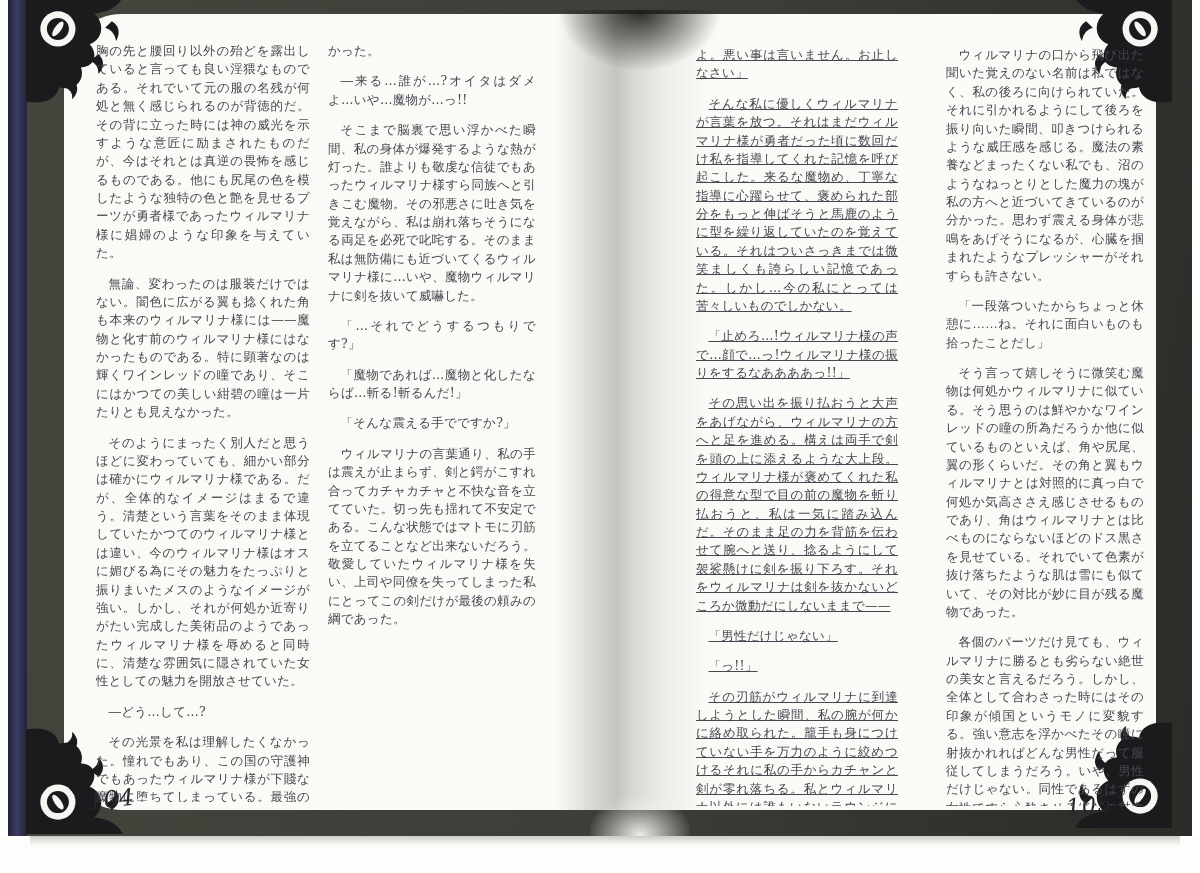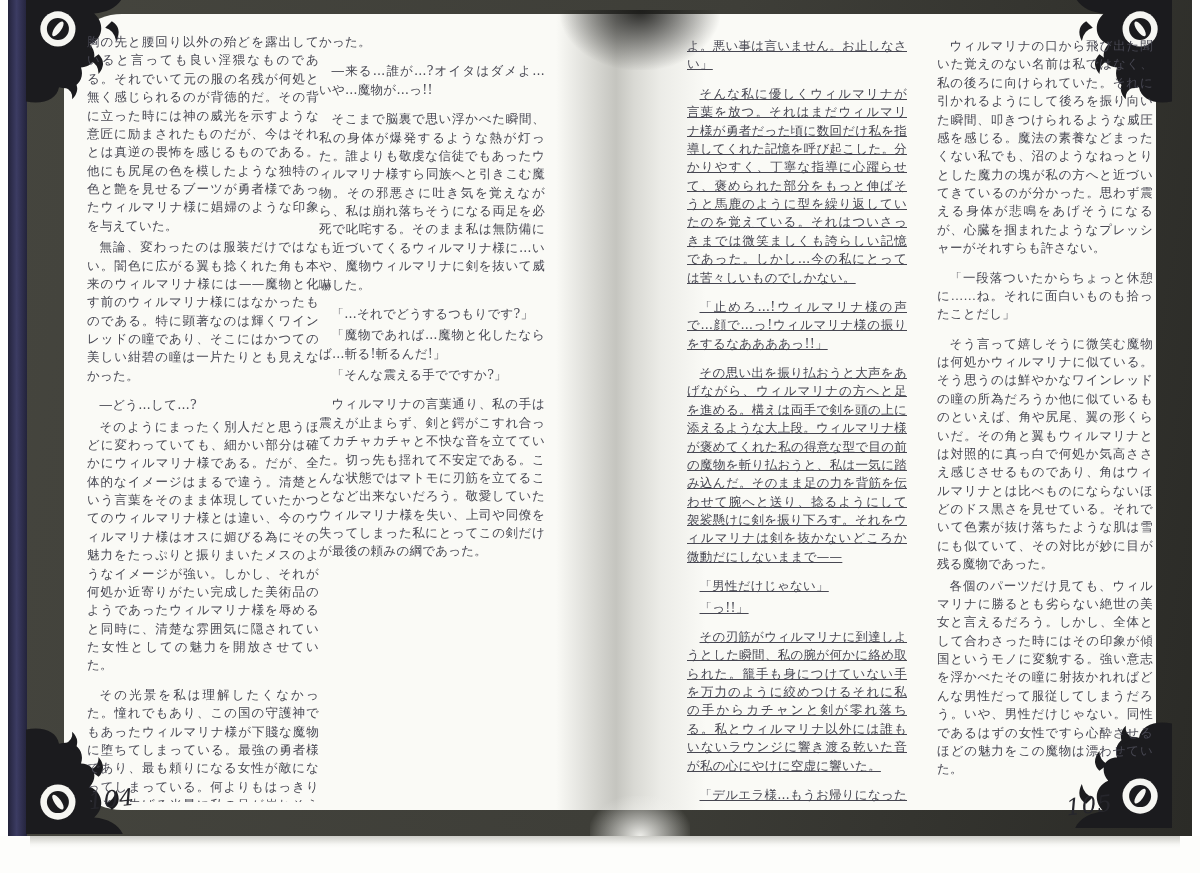--- a/index.html
+++ b/index.html
@@ -33,21 +33,21 @@
   .orn-bl{left:26px;top:724px;transform:scaleY(-1);}
   .orn-tr{left:1062px;top:-3px;transform:scaleX(-1);}
   .orn-br{left:1062px;top:718px;transform:scale(-1,-1);}
   
   .col{position:absolute;top:30px;height:772px;overflow:hidden;color:var(--ink,#474752);
        font-size:12.5px;line-height:1.47;text-align:justify;letter-spacing:.02em;}
   .col-l1{left:84px;width:238px;}
   .col-l2{left:316px;width:232px;}
   .col-r1{left:684px;top:34px;width:226px;text-decoration:underline;}
   .col-r2{left:934px;top:34px;width:222px;font-family:Liberation Serif, serif;}
-  .para{margin:3px;}
+  .para{margin:12px;}
   .para.indent{text-indent:1em;}
   .para.dialogue{text-indent:1em;}
   .para.cont{text-indent:0;}
   .para.gap{margin-top:11px;}
   
   .pagenum{position:absolute;color:#26262c;font-style:italic;font-size:23px;
            transform:rotate(-6deg);letter-spacing:1px;}
   .pagenum-left{left:88px;top:786px;}
   .pagenum-right{left:1066px;top:792px;}
 </style>
@@ -107,40 +107,40 @@
       <path fill="#1b1b1e" d="M78 22 q10 6 4 18 q-2 -10 -10 -12 Z"></path>
       <path fill="#1b1b1e" d="M66 52 q8 8 0 18 q0 -9 -8 -12 Z"></path>
       <path fill="#1b1b1e" d="M44 76 q6 9 -2 17 q1 -8 -7 -11 Z"></path>
     </svg>
   </div>
 
   <div>
     <div class="col col-l1">
         <p class="para cont">胸の先と腰回り以外の殆どを露出していると言っても良い淫猥なものである。それでいて元の服の名残が何処と無く感じられるのが背徳的だ。その背に立った時には神の威光を示すような意匠に励まされたものだが、今はそれとは真逆の畏怖を感じるものである。他にも尻尾の色を模したような独特の色と艶を見せるブーツが勇者様であったウィルマリナ様に娼婦のような印象を与えていた。</p>
         <p class="para indent">無論、変わったのは服装だけではない。闇色に広がる翼も捻くれた角も本来のウィルマリナ様には——魔物と化す前のウィルマリナ様にはなかったものである。特に顕著なのは輝くワインレッドの瞳であり、そこにはかつての美しい紺碧の瞳は一片たりとも見えなかった。</p>
+        <p class="para indent">そのようにまったく別人だと思うほどに変わっていても、細かい部分は確かにウィルマリナ様である。だが、全体的なイメージはまるで違う。清楚という言葉をそのまま体現していたかつてのウィルマリナ様とは違い、今のウィルマリナ様はオスに媚びる為にその魅力をたっぷりと振りまいたメスのようなイメージが強い。しかし、それが何処か近寄りがたい完成した美術品のようであったウィルマリナ様を辱めると同時に、清楚な雰囲気に隠されていた女性としての魅力を開放させていた。</p>
         <p class="para indent gap">―どう…して…?</p>
-        <p class="para indent">そのようにまったく別人だと思うほどに変わっていても、細かい部分は確かにウィルマリナ様である。だが、全体的なイメージはまるで違う。清楚という言葉をそのまま体現していたかつてのウィルマリナ様とは違い、今のウィルマリナ様はオスに媚びる為にその魅力をたっぷりと振りまいたメスのようなイメージが強い。しかし、それが何処か近寄りがたい完成した美術品のようであったウィルマリナ様を辱めると同時に、清楚な雰囲気に隠されていた女性としての魅力を開放させていた。</p>
         <p class="para indent gap">その光景を私は理解したくなかった。憧れでもあり、この国の守護神でもあったウィルマリナ様が下賤な魔物に堕ちてしまっている。最強の勇者様であり、最も頼りになる女性が敵になってしまっている。何よりもはっきりとそう告げる光景に私の足が崩れそうになってしまう。ぐにゃりと足元が揺らぐ感覚はこの光景が夢であると自己逃避するものであったのかもしれない。しかし、ブーツで床を鳴らしながらこっちへゆっくりと近寄ってくるウィルマリナ様がそれを夢であると決して思わせてはくれな</p>
       </div>
     <div class="col col-l2">
         <p class="para cont">かった。</p>
         <p class="para indent gap">―来る…誰が…?オイタはダメよ…いや…魔物が…っ!!</p>
         <p class="para indent gap">そこまで脳裏で思い浮かべた瞬間、私の身体が爆発するような熱が灯った。誰よりも敬虔な信徒でもあったウィルマリナ様すら同族へと引きこむ魔物。その邪悪さに吐き気を覚えながら、私は崩れ落ちそうになる両足を必死で叱咤する。そのまま私は無防備にも近づいてくるウィルマリナ様に…いや、魔物ウィルマリナに剣を抜いて威嚇した。</p>
         <p class="para dialogue gap">「…それでどうするつもりです?」</p>
         <p class="para dialogue">「魔物であれば…魔物と化したならば…斬る!斬るんだ!」</p>
         <p class="para dialogue">「そんな震える手でですか?」</p>
         <p class="para indent gap">ウィルマリナの言葉通り、私の手は震えが止まらず、剣と鍔がこすれ合ってカチャカチャと不快な音を立てていた。切っ先も揺れて不安定である。こんな状態ではマトモに刃筋を立てることなど出来ないだろう。敬愛していたウィルマリナ様を失い、上司や同僚を失ってしまった私にとってこの剣だけが最後の頼みの綱であった。</p>
       </div>
     <div class="pagenum pagenum-left">104</div>
   </div>
 
   <div>
     <div class="col col-r1">
         <p class="para cont">よ。悪い事は言いません。お止しなさい」</p>
-        <p class="para indent gap">そんな私に優しくウィルマリナが言葉を放つ。それはまだウィルマリナ様が勇者だった頃に数回だけ私を指導してくれた記憶を呼び起こした。分かりやすく、丁寧な指導に心躍らせて、褒められた部分をもっと伸ばそうと馬鹿のように型を繰り返していたのを覚えている。それはついさっきまでは微笑ましくも誇らしい記憶であった。しかし…今の私にとっては苦々しいものでしかない。</p>
+        <p class="para indent gap">そんな私に優しくウィルマリナが言葉を放つ。それはまだウィルマリナ様が勇者だった頃に数回だけ私を指導してくれた記憶を呼び起こした。来るな魔物め、丁寧な指導に心躍らせて、褒められた部分をもっと伸ばそうと馬鹿のように型を繰り返していたのを覚えている。それはついさっきまでは微笑ましくも誇らしい記憶であった。しかし…今の私にとっては苦々しいものでしかない。</p>
         <p class="para dialogue gap">「止めろ…!ウィルマリナ様の声で…顔で…っ!ウィルマリナ様の振りをするなああああっ!!」</p>
         <p class="para indent gap">その思い出を振り払おうと大声をあげながら、ウィルマリナの方へと足を進める。構えは両手で剣を頭の上に添えるような大上段。ウィルマリナ様が褒めてくれた私の得意な型で目の前の魔物を斬り払おうと、私は一気に踏み込んだ。そのまま足の力を背筋を伝わせて腕へと送り、捻るようにして袈裟懸けに剣を振り下ろす。それをウィルマリナは剣を抜かないどころか微動だにしないままで——</p>
         <p class="para dialogue gap">「男性だけじゃない」</p>
         <p class="para dialogue">「っ!!」</p>
         <p class="para indent gap">その刃筋がウィルマリナに到達しようとした瞬間、私の腕が何かに絡め取られた。籠手も身につけていない手を万力のように絞めつけるそれに私の手からカチャンと剣が零れ落ちる。私とウィルマリナ以外には誰もいないラウンジに響き渡る乾いた音が私の心にやけに空虚に響いた。</p>
         <p class="para dialogue gap">「デルエラ様…もうお帰りになったんですか?」</p>
       </div>
     <div class="col col-r2">
         <p class="para indent">ウィルマリナの口から飛び出た聞いた覚えのない名前は私ではなく、私の後ろに向けられていた。それに引かれるようにして後ろを振り向いた瞬間、叩きつけられるような威圧感を感じる。魔法の素養などまったくない私でも、沼のようなねっとりとした魔力の塊が私の方へと近づいてきているのが分かった。思わず震える身体が悲鳴をあげそうになるが、心臓を掴まれたようなプレッシャーがそれすらも許さない。</p>
         <p class="para dialogue gap">「一段落ついたからちょっと休憩に……ね。それに面白いものも拾ったことだし」</p>

